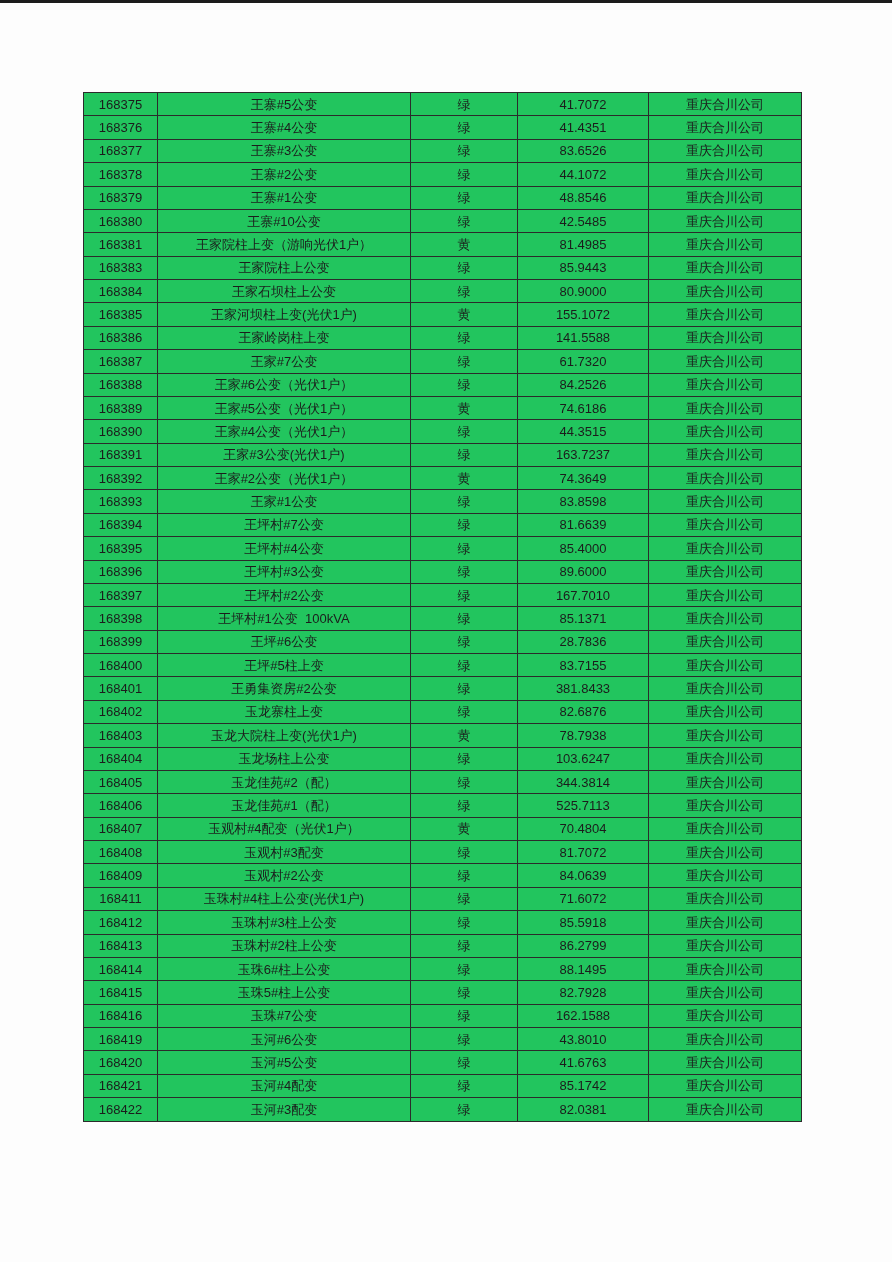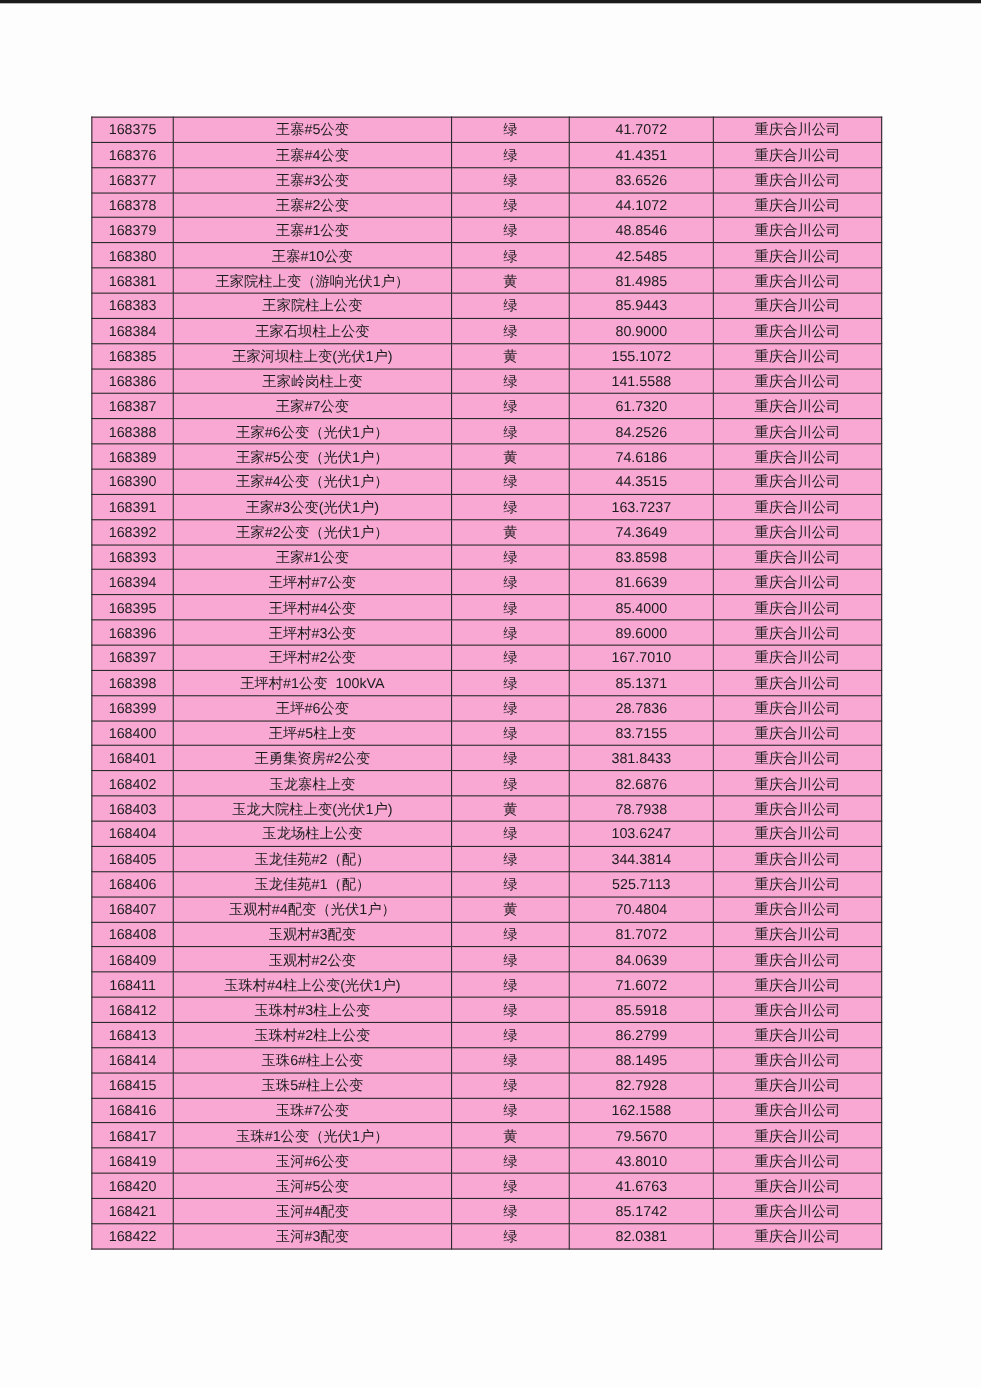--- a/index.html
+++ b/index.html
@@ -12,25 +12,25 @@
     overflow: hidden;
   }
   .scan-top-bar {
     position: absolute;
     top: 0; left: 0;
     width: 892px; height: 3px;
     background: #1b1b1b;
   }
   .data-table {
     position: absolute;
-    left: 83px; top: 106px;
+    left: 83px; top: 92px;
     width: 718px; height: 1030px;
     border-collapse: collapse;
     table-layout: fixed;
-    background: #f9a8d4;
+    background: #22c55e;
   }
   .data-table td {
     border: 1.5px solid #2b2b2b;
     text-align: center;
     vertical-align: middle;
     font-size: 13px;
     color: #1c1c1c;
     padding: 0;
     white-space: pre;
     overflow: hidden;
@@ -331,27 +331,20 @@
         <td>重庆合川公司</td>
       </tr>
       <tr>
         <td>168416</td>
         <td>玉珠#7公变</td>
         <td>绿</td>
         <td>162.1588</td>
         <td>重庆合川公司</td>
       </tr>
       <tr>
-        <td>168417</td>
-        <td>玉珠#1公变（光伏1户）</td>
-        <td>黄</td>
-        <td>79.5670</td>
-        <td>重庆合川公司</td>
-      </tr>
-      <tr>
         <td>168419</td>
         <td>玉河#6公变</td>
         <td>绿</td>
         <td>43.8010</td>
         <td>重庆合川公司</td>
       </tr>
       <tr>
         <td>168420</td>
         <td>玉河#5公变</td>
         <td>绿</td>

